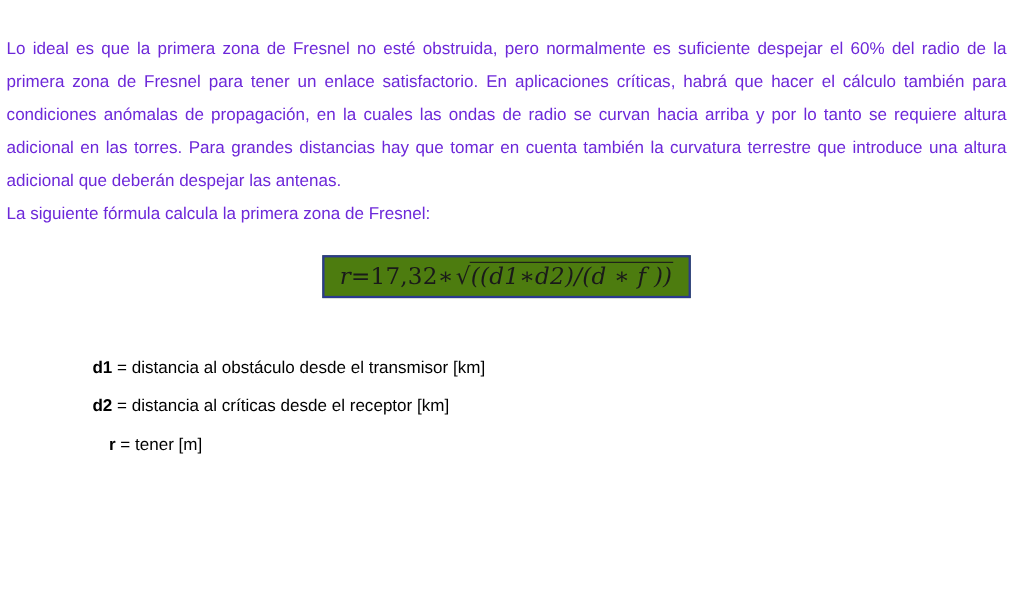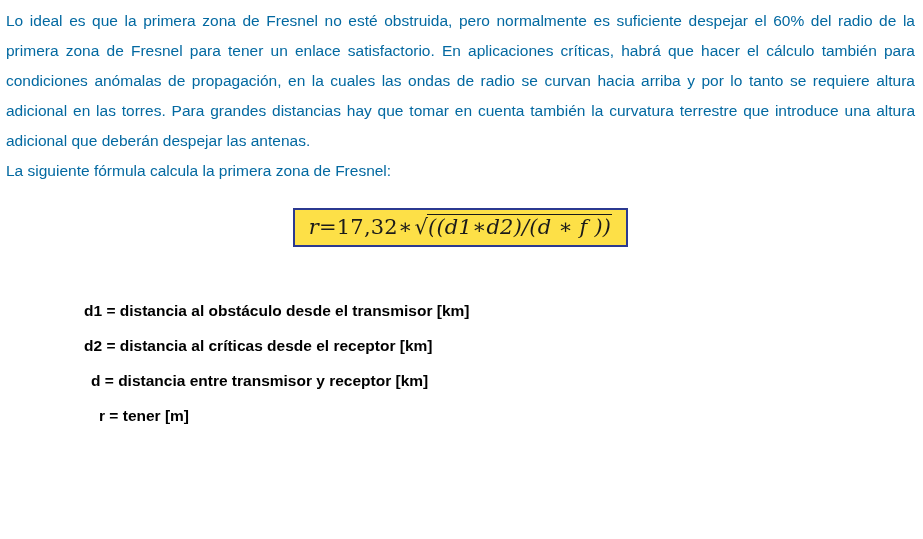--- a/index.html
+++ b/index.html
@@ -19,21 +19,22 @@
     width: 923px;
     height: 539px;
     box-sizing: border-box;
     padding: 6px 8px 0 6px;
   }
   .body-text {
     font-size: 15.5px;
     line-height: 30px;
     text-align: justify;
     text-justify: inter-word;
-    color: #0369a1;
+    color: #6d28d9;
+    margin-top: 24px;
   }
   .body-text p {
     margin: 0 0 0 0;
   }
   .intro-para {
     margin-bottom: 2px;
   }
   .lead-line {
     font-size: 15.5px;
     line-height: 30px;
@@ -41,21 +42,21 @@
   }
   .formula-wrap {
     display: flex;
     justify-content: center;
     align-items: center;
     margin-top: 22px;
   }
   .formula-box {
     border: 2px solid #2b3990;
     padding: 4px 14px 6px 14px;
-    background: #fde047;
+    background: #4d7c0f;
     display: inline-block;
   }
   .formula {
     font-family: "DejaVu Serif", serif;
     font-size: 21px;
     color: #1a1a1a;
     white-space: nowrap;
     letter-spacing: 0.2px;
   }
   .formula .it {
@@ -81,21 +82,21 @@
     line-height: 35px;
     white-space: nowrap;
   }
   .def-row .sym {
     font-weight: bold;
     display: inline-block;
   }
   .def-row.indent1 .sym { margin-left: 0px; }
   .def-row.indent2 .sym { margin-left: 7px; }
   .def-row.indent3 .sym { margin-left: 15px; }
-  .def-row .txt { font-weight: bold; }
+  .def-row .txt { font-weight: normal; }
 </style>
 </head>
 <body>
 
 <div class="page">
 
   <div class="body-text">
     <p class="intro-para">Lo ideal es que la primera zona de Fresnel no esté obstruida, pero normalmente es suficiente despejar el 60% del radio de la primera zona de Fresnel para tener un enlace satisfactorio. En aplicaciones críticas, habrá que hacer el cálculo también para condiciones anómalas de propagación, en la cuales las ondas de radio se curvan hacia arriba y por lo tanto se requiere altura adicional en las torres. Para grandes distancias hay que tomar en cuenta también la curvatura terrestre que introduce una altura adicional que deberán despejar las antenas.</p>
     <p class="lead-line">La siguiente fórmula calcula la primera zona de Fresnel:</p>
   </div>
@@ -110,23 +111,19 @@
 
   <div class="defs">
     <div class="def-row indent1">
       <span class="sym">d1</span>
       <span class="txt">= distancia  al obstáculo desde el  transmisor [km]</span>
     </div>
     <div class="def-row indent1">
       <span class="sym">d2</span>
       <span class="txt">= distancia al críticas desde el  receptor [km]</span>
     </div>
-    <div class="def-row indent2">
-      <span class="sym">d</span>
-      <span class="txt">= distancia entre transmisor y receptor [km]</span>
-    </div>
     <div class="def-row indent3">
       <span class="sym">r</span>
       <span class="txt">=  tener [m]</span>
     </div>
   </div>
 
 </div>
 
 </body></html>

